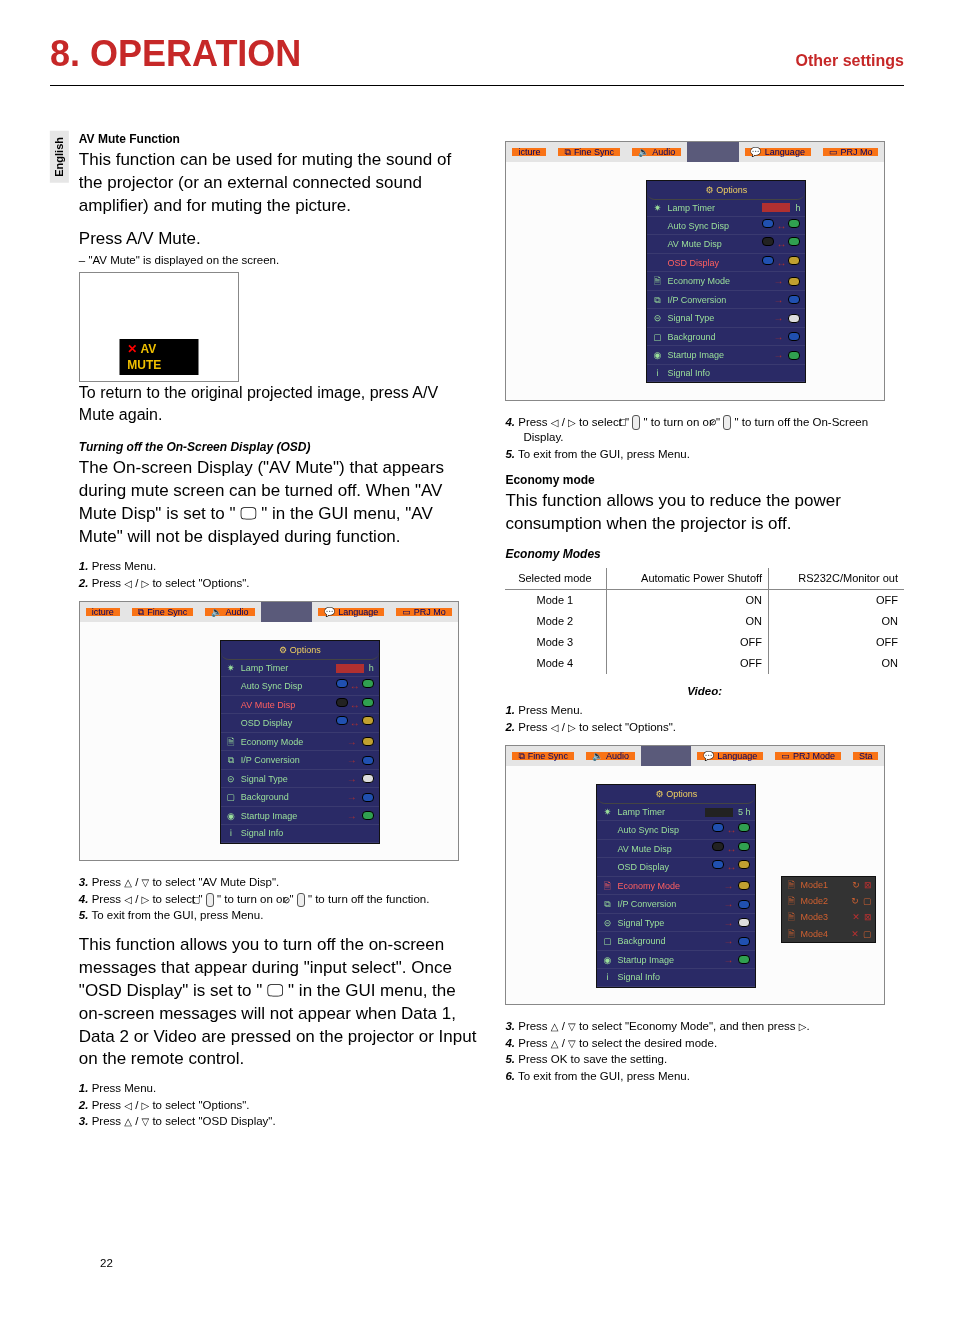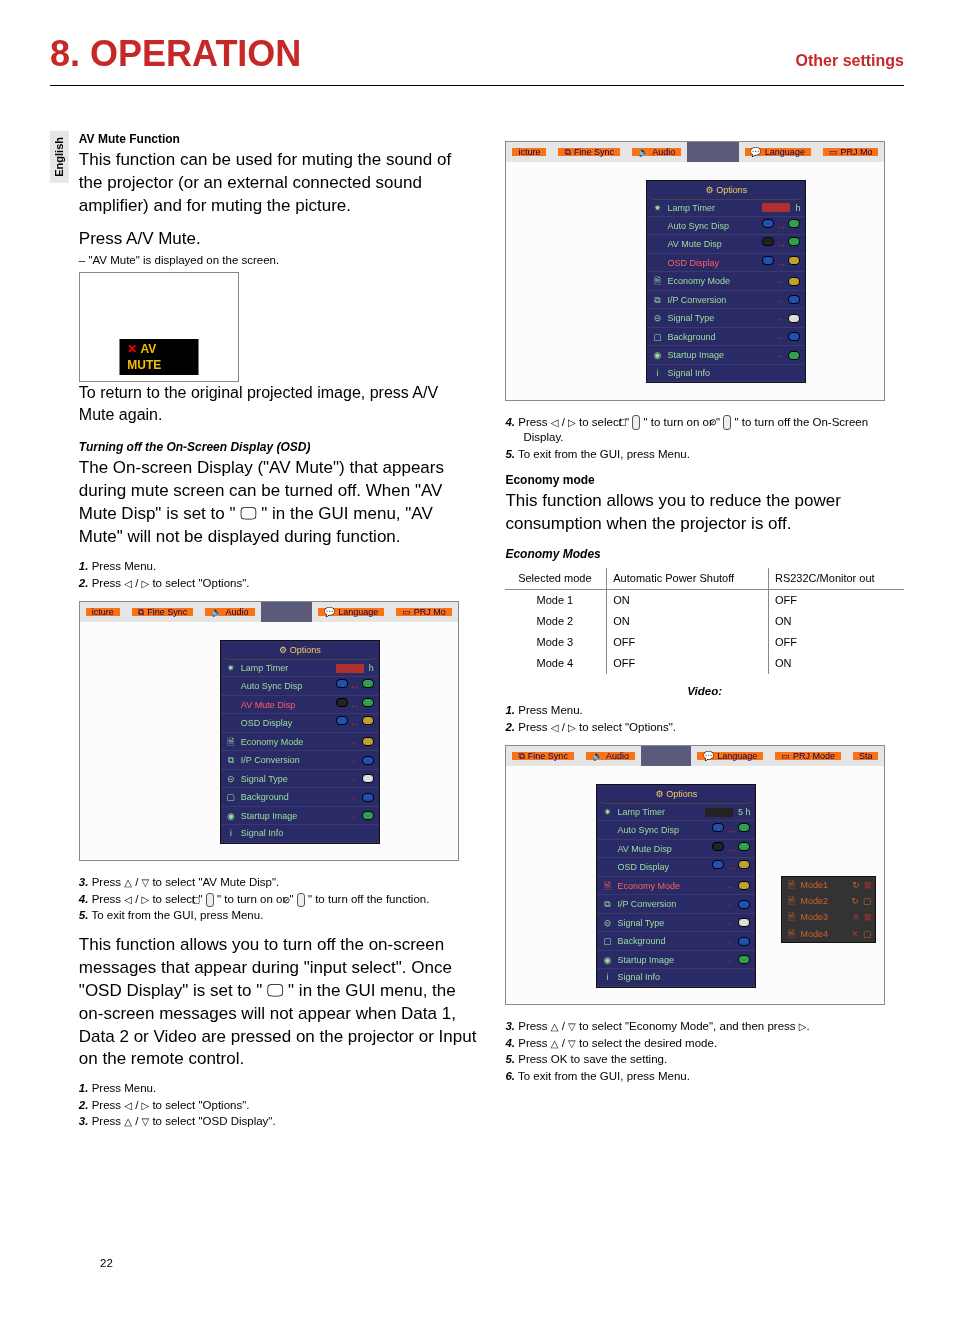--- a/index.html
+++ b/index.html
@@ -97,21 +97,21 @@
     .mode-pop .mrow{ display:flex; align-items:center; gap:4px; padding:2px 4px; font-size:9px; color:#d06030;}
     .mode-pop .mrow .mi{ width:10px; text-align:center;}
     .mode-pop .mrow .xi{ color:#bb3030;}
     .tri-l::before{ content:"◁"; font-size:10px;}
     .tri-r::before{ content:"▷"; font-size:10px;}
     .tri-u::before{ content:"△"; font-size:10px;}
     .tri-d::before{ content:"▽"; font-size:10px;}
     .inline-icon{ display:inline-block; border:1px solid #555; border-radius:3px; padding:0 3px; font-size:9px; vertical-align:middle; background:#eee;}
     
     .eco-table { width: 100%; border-collapse: collapse; margin: 6px 0 10px 0; font-size:11px;}
-    .eco-table th, .eco-table td { padding: 3px 6px; text-align:left;}
+    .eco-table th, .eco-table td { padding: 3px 6px; text-align:right;}
     .eco-table thead th{ font-weight:normal; border-bottom:1px solid #888;}
     .eco-table th:first-child, .eco-table td:first-child{ border-right:1px solid #888; text-align:center; padding-left:4px;margin-left:6px;}
     .eco-table th:nth-child(2), .eco-table td:nth-child(2){ border-right:1px solid #888;}
     .note-center{ text-align:center; font-weight:bold; font-style:italic; font-size:11.5px;}
     .note-body{ font-style:italic; font-size:11.5px; margin-bottom:8px;}
     .page-num{ position:absolute; bottom:28px; left:50px; font-size:11.5px;}
     .page-wrap{ position:relative; min-height:1270px;}
   </style>
 </head>
 <body>

